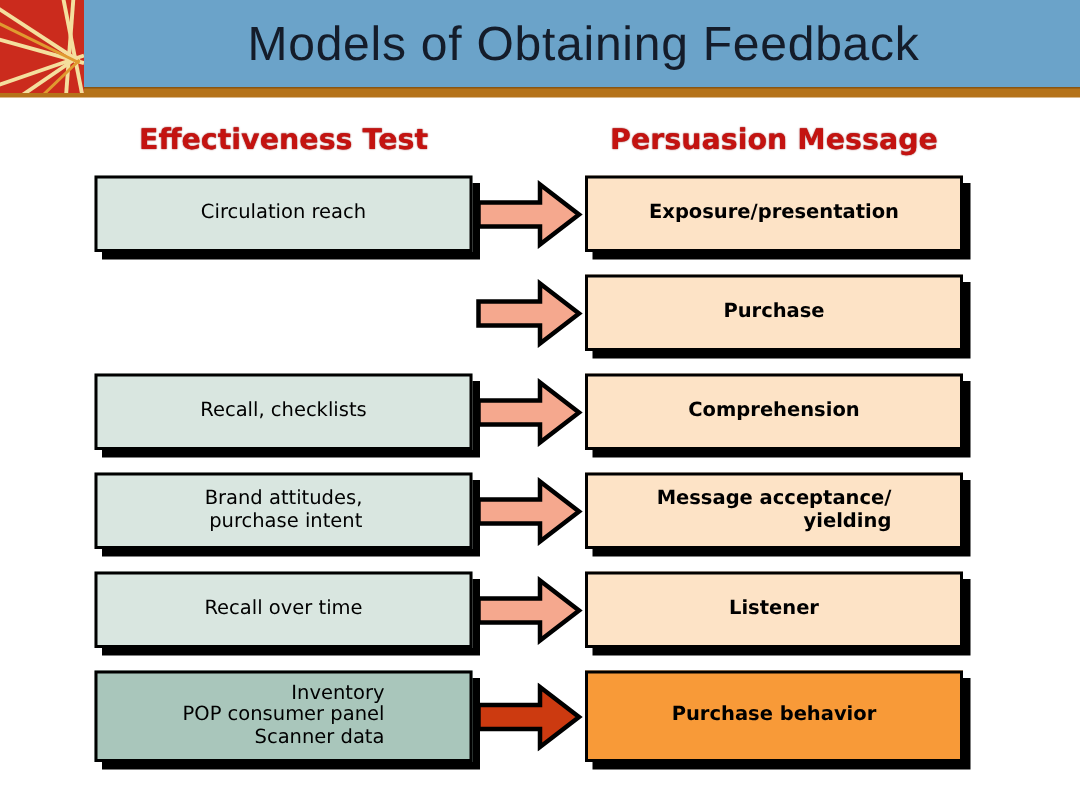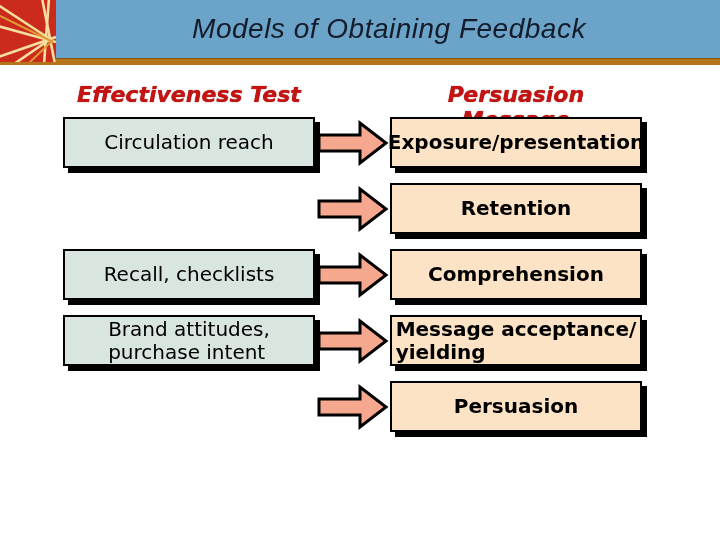--- a/index.html
+++ b/index.html
@@ -12,52 +12,50 @@
   }
   
   .topbar{
     position:absolute;top:0;left:0;width:720px;height:58px;
     background:#6BA3C9;
     display:flex;align-items:center;justify-content:center;
   }
   .topbar .title{
     margin-left:58px;
     font-family:"Liberation Sans",sans-serif;
-    font-size:28px;
+    font-size:32px;
     color:#141c2a;
     letter-spacing:0.5px;
-    font-style:italic;
   }
   .accent-line{
     position:absolute;top:58px;left:0;width:720px;height:6px;
     background:#B5731A;
     border-top:1px solid #8a5510;
   }
   .logo{position:absolute;top:0;left:0;width:56px;height:62px;}
   
   .col-header{
     position:absolute;top:82px;width:252px;
     text-align:center;
-    font-weight:bold;font-size:22px;
+    font-weight:bold;font-size:19px;
     color:#C41310;
     text-shadow:0 0 1px #7e0c0c;
-    font-style:italic;
   }
   .col-header.lcol{left:63px;}
   .col-header.rcol{left:390px;}
   
   .row{position:absolute;left:0;width:720px;}
   .box{
     position:absolute;top:0;bottom:0;
     width:248px;
     border:2px solid #000;
     box-shadow:5px 5px 0 0 #000;
     display:flex;align-items:center;justify-content:center;
-    text-align:left;
-    font-size:20px;line-height:1.12;
+    text-align:right;
+    font-size:13px;line-height:1.12;
     color:#000;
     white-space:pre-line;
   }
   .box.lbox{left:63px;background:#D9E6E0;}
   .box.rbox{left:390px;background:#FDE3C6;font-weight:bold;}
   .row.final .box.lbox{background:#A9C6BB;}
   .row.final .box.rbox{background:#F89A38;}
   .arrow{
     position:absolute;left:317px;top:50%;
     transform:translateY(-50%);
@@ -100,21 +98,21 @@
     <svg class="arrow" viewBox="0 0 72 46">
       <polygon points="2,15 43,15 43,3 69,23 43,43 43,31 2,31"></polygon>
     </svg>
     <div class="box rbox">Exposure/presentation</div>
   </div>
 
   <div class="row" style="top:183px;height:51px">
     <svg class="arrow" viewBox="0 0 72 46">
       <polygon points="2,15 43,15 43,3 69,23 43,43 43,31 2,31"></polygon>
     </svg>
-    <div class="box rbox">Retention</div>
+    <div class="box rbox">Purchase</div>
   </div>
 
   <div class="row" style="top:249px;height:51px">
     <div class="box lbox">Recall, checklists</div>
     <svg class="arrow" viewBox="0 0 72 46">
       <polygon points="2,15 43,15 43,3 69,23 43,43 43,31 2,31"></polygon>
     </svg>
     <div class="box rbox">Comprehension</div>
   </div>
 
@@ -122,20 +120,30 @@
     <div class="box lbox">Brand attitudes,
 purchase intent</div>
     <svg class="arrow" viewBox="0 0 72 46">
       <polygon points="2,15 43,15 43,3 69,23 43,43 43,31 2,31"></polygon>
     </svg>
     <div class="box rbox">Message acceptance/
 yielding</div>
   </div>
 
   <div class="row" style="top:381px;height:51px">
+    <div class="box lbox">Recall over time</div>
     <svg class="arrow" viewBox="0 0 72 46">
       <polygon points="2,15 43,15 43,3 69,23 43,43 43,31 2,31"></polygon>
     </svg>
-    <div class="box rbox">Persuasion</div>
+    <div class="box rbox">Listener</div>
   </div>
 
+  <div class="row final" style="top:447px;height:61px">
+    <div class="box lbox">Inventory
+POP consumer panel
+Scanner data</div>
+    <svg class="arrow" viewBox="0 0 72 46">
+      <polygon points="2,15 43,15 43,3 69,23 43,43 43,31 2,31"></polygon>
+    </svg>
+    <div class="box rbox">Purchase behavior</div>
+  </div>
 
 </div>
 
 </body></html>

